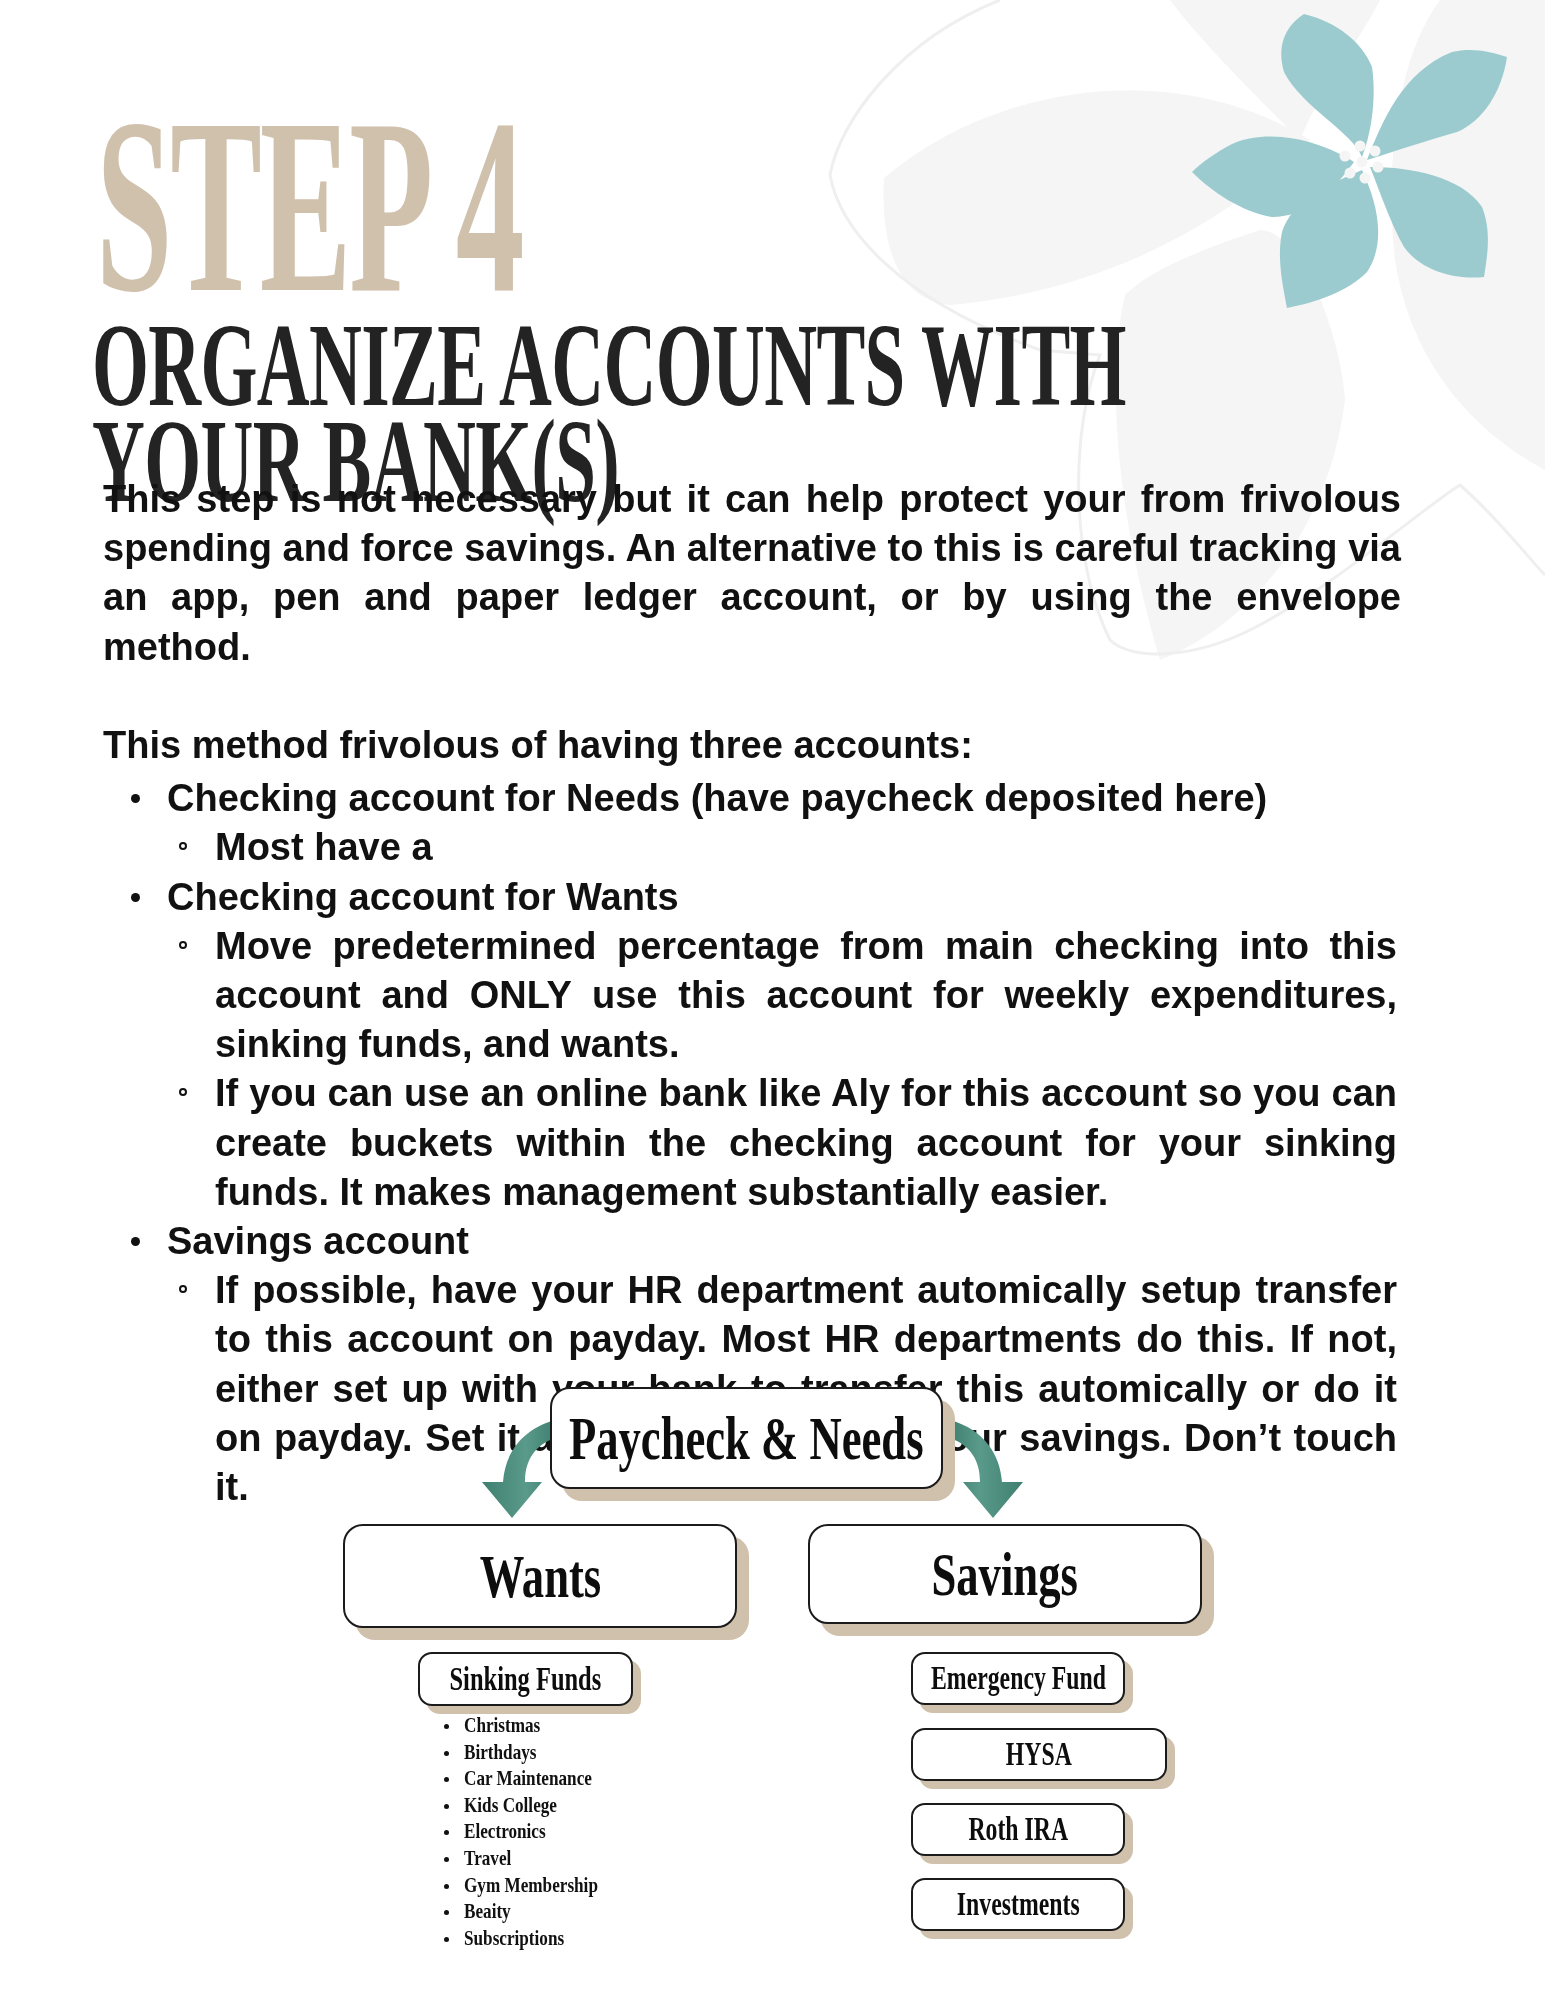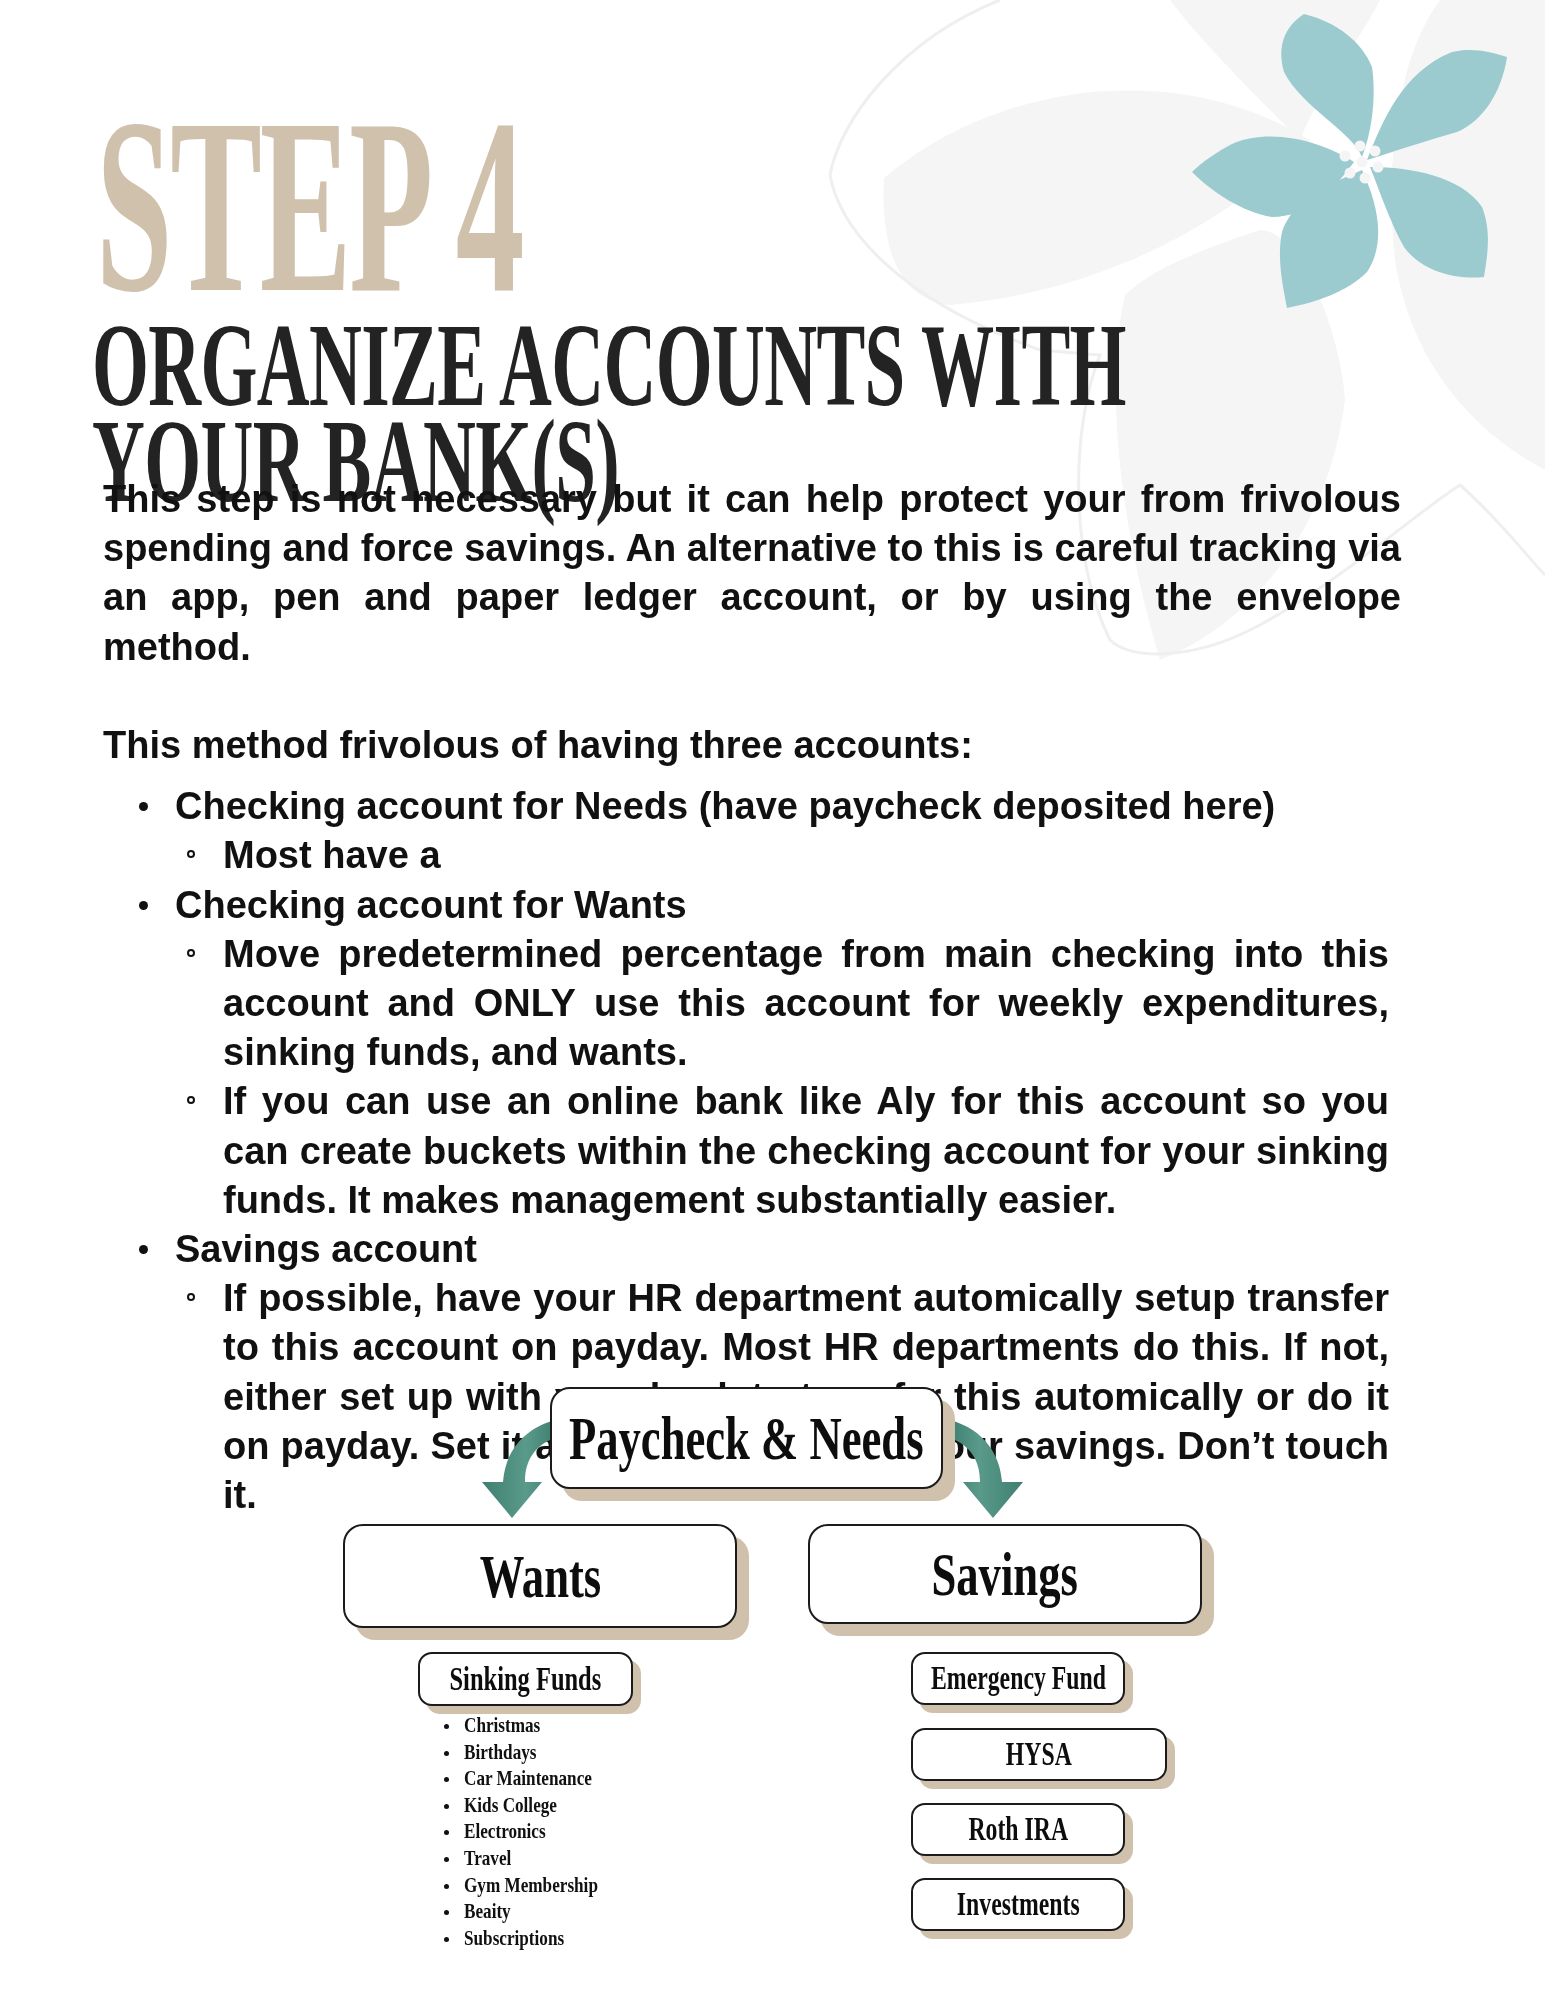--- a/index.html
+++ b/index.html
@@ -25,21 +25,21 @@
     white-space: nowrap; letter-spacing: -1px;
   }
   .main-title div { height: 96px; }
   .body {
     position: absolute; left: 103px; top: 475px; width: 1298px;
     font-size: 38px; line-height: 49.2px; font-weight: 700; color: #111;
     text-align: justify;
   }
   .body p { margin: 0; }
   .body .gap { height: 49.2px; }
-  ul.l1 { list-style: none; margin: 12px; padding: 0; }
+  ul.l1 { list-style: none; margin: 4px; padding: 0; }
   ul.l1 > li { position: relative; padding-left: 60px; }
   ul.l1 > li > .b1 {
     position: absolute; left: 24px; top: 20px; width: 9px; height: 9px;
     border-radius: 50%; background: #111;
   }
   ul.l2 { list-style: none; margin: 0; padding: 0; }
   ul.l2 > li { position: relative; padding-left: 60px; }
   ul.l2 > li > .b2 {
     position: absolute; left: 24px; top: 19px; width: 8px; height: 8px;
     border-radius: 50%; border: 2px solid #111; box-sizing: border-box;

